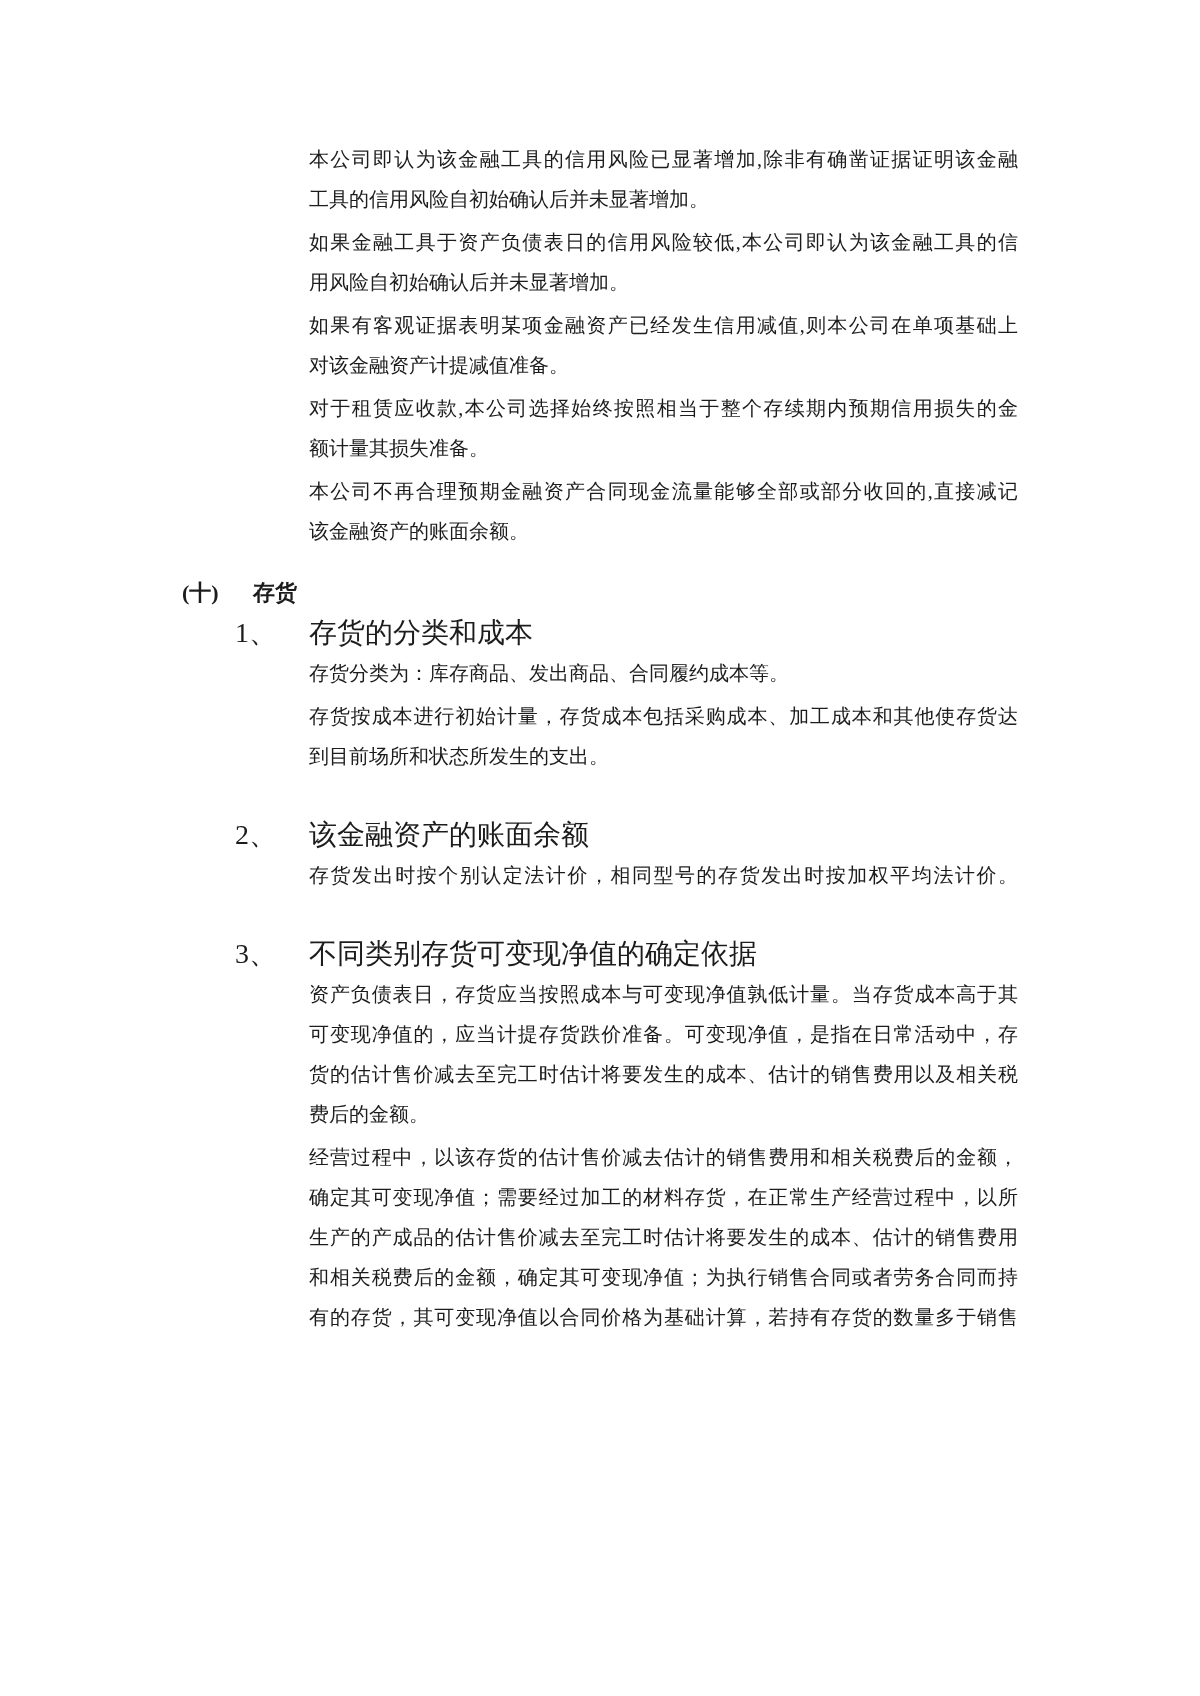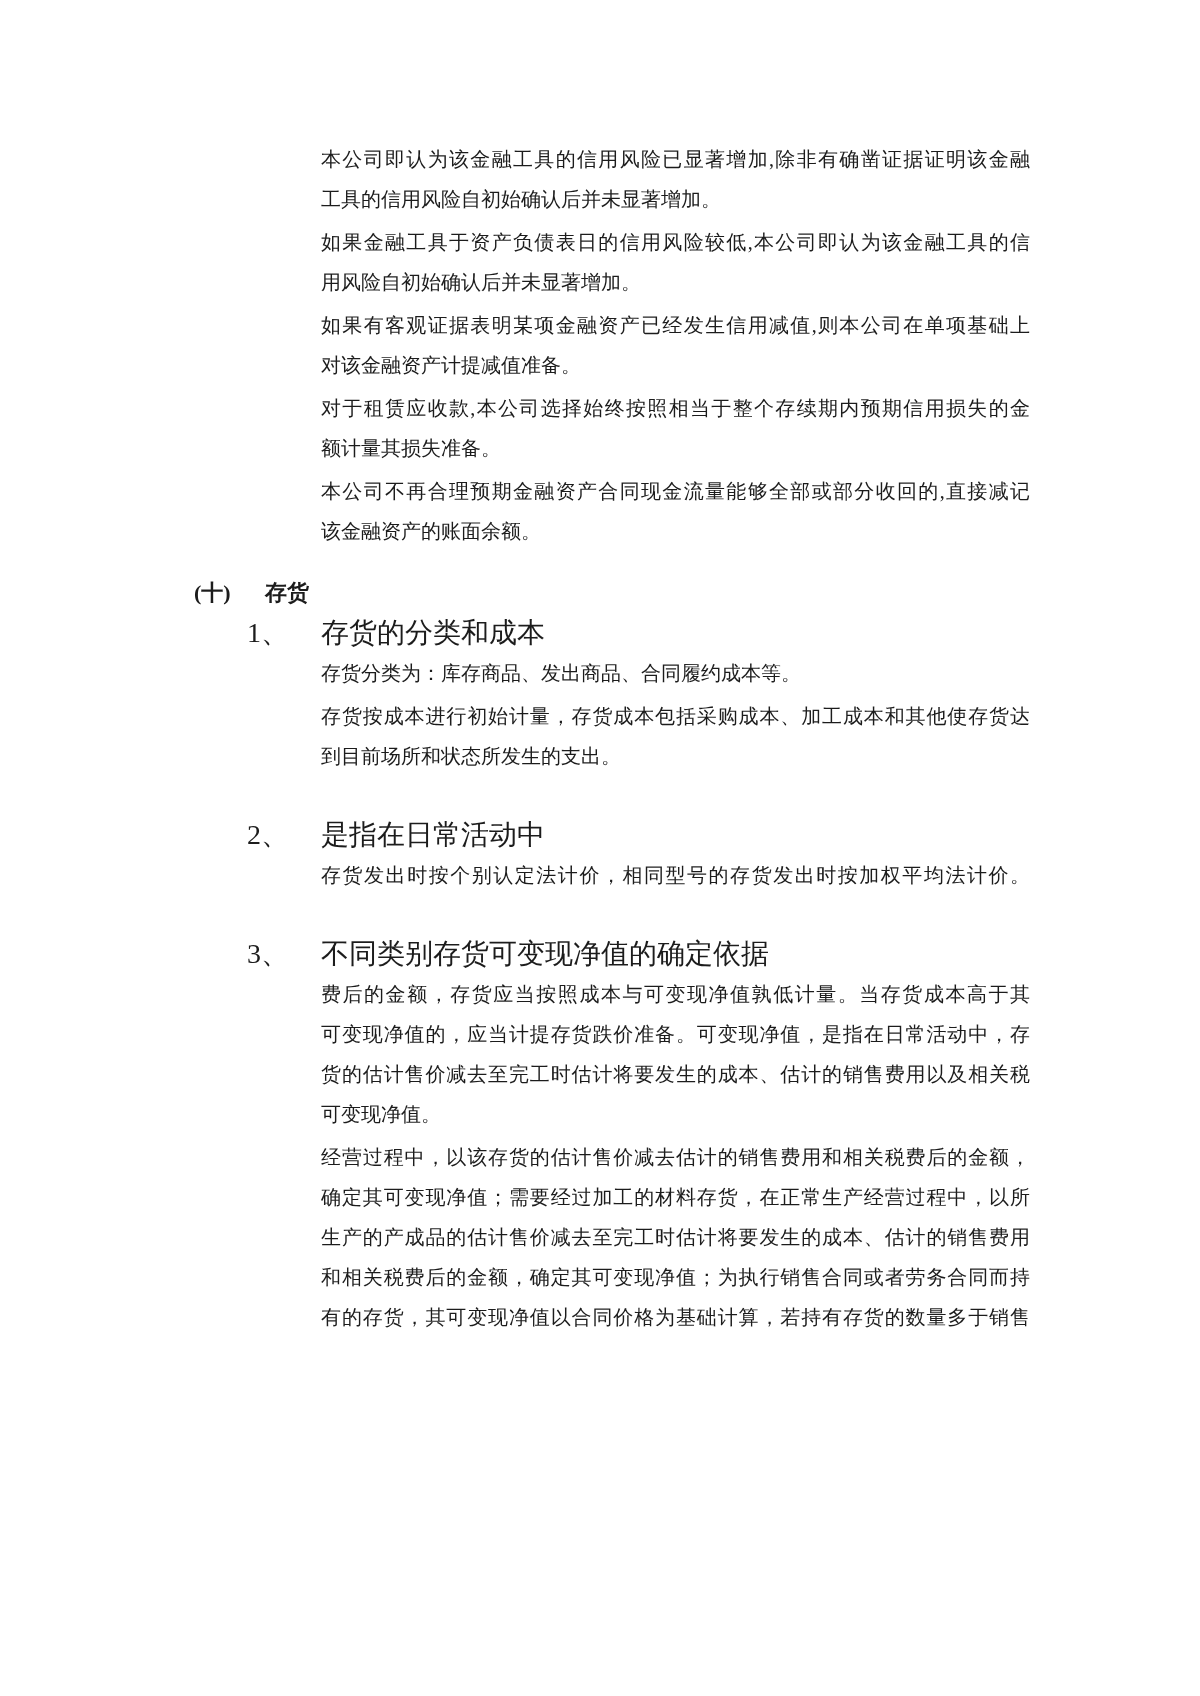--- a/index.html
+++ b/index.html
@@ -70,21 +70,21 @@
     font-family: "Liberation Serif", "DejaVu Serif", serif;
   }
   .sub-heading .title {
     font-family: "Liberation Sans", "DejaVu Sans", sans-serif;
   }
 </style>
 </head>
 <body>
 
 <div class="page">
-  <div class="content" id="doc-content" style="color: rgb(28, 28, 28); padding-left: 12px;">
+  <div class="content" id="doc-content" style="color: rgb(28, 28, 28);">
       <div class="para">
         <div class="tline fill">本公司即认为该金融工具的信用风险已显著增加,除非有确凿证据证明该金融</div>
         <div class="tline">工具的信用风险自初始确认后并未显著增加。</div>
       </div>
       <div class="para">
         <div class="tline fill">如果金融工具于资产负债表日的信用风险较低,本公司即认为该金融工具的信</div>
         <div class="tline">用风险自初始确认后并未显著增加。</div>
       </div>
       <div class="para">
         <div class="tline fill">如果有客观证据表明某项金融资产已经发生信用减值,则本公司在单项基础上</div>
@@ -100,30 +100,30 @@
       </div>
       <div class="section-heading"><span class="marker">(十)</span><span class="title">存货</span></div>
       <div class="sub-heading"><span class="num">1、</span><span class="title">存货的分类和成本</span></div>
       <div class="para">
         <div class="tline">存货分类为：库存商品、发出商品、合同履约成本等。</div>
       </div>
       <div class="para">
         <div class="tline fill">存货按成本进行初始计量，存货成本包括采购成本、加工成本和其他使存货达</div>
         <div class="tline">到目前场所和状态所发生的支出。</div>
       </div>
-      <div class="sub-heading"><span class="num">2、</span><span class="title">是指在日常活动中</span></div>
+      <div class="sub-heading"><span class="num">2、</span><span class="title">该金融资产的账面余额</span></div>
       <div class="para">
         <div class="tline fill">存货发出时按个别认定法计价，相同型号的存货发出时按加权平均法计价。</div>
       </div>
       <div class="sub-heading"><span class="num">3、</span><span class="title">不同类别存货可变现净值的确定依据</span></div>
       <div class="para">
-        <div class="tline fill">费后的金额，存货应当按照成本与可变现净值孰低计量。当存货成本高于其</div>
+        <div class="tline fill">资产负债表日，存货应当按照成本与可变现净值孰低计量。当存货成本高于其</div>
         <div class="tline fill">可变现净值的，应当计提存货跌价准备。可变现净值，是指在日常活动中，存</div>
         <div class="tline fill">货的估计售价减去至完工时估计将要发生的成本、估计的销售费用以及相关税</div>
-        <div class="tline">可变现净值。</div>
+        <div class="tline">费后的金额。</div>
       </div>
       <div class="para">
         <div class="tline fill">经营过程中，以该存货的估计售价减去估计的销售费用和相关税费后的金额，</div>
         <div class="tline fill">确定其可变现净值；需要经过加工的材料存货，在正常生产经营过程中，以所</div>
         <div class="tline fill">生产的产成品的估计售价减去至完工时估计将要发生的成本、估计的销售费用</div>
         <div class="tline fill">和相关税费后的金额，确定其可变现净值；为执行销售合同或者劳务合同而持</div>
         <div class="tline fill">有的存货，其可变现净值以合同价格为基础计算，若持有存货的数量多于销售</div>
       </div>
     </div>
 </div>

